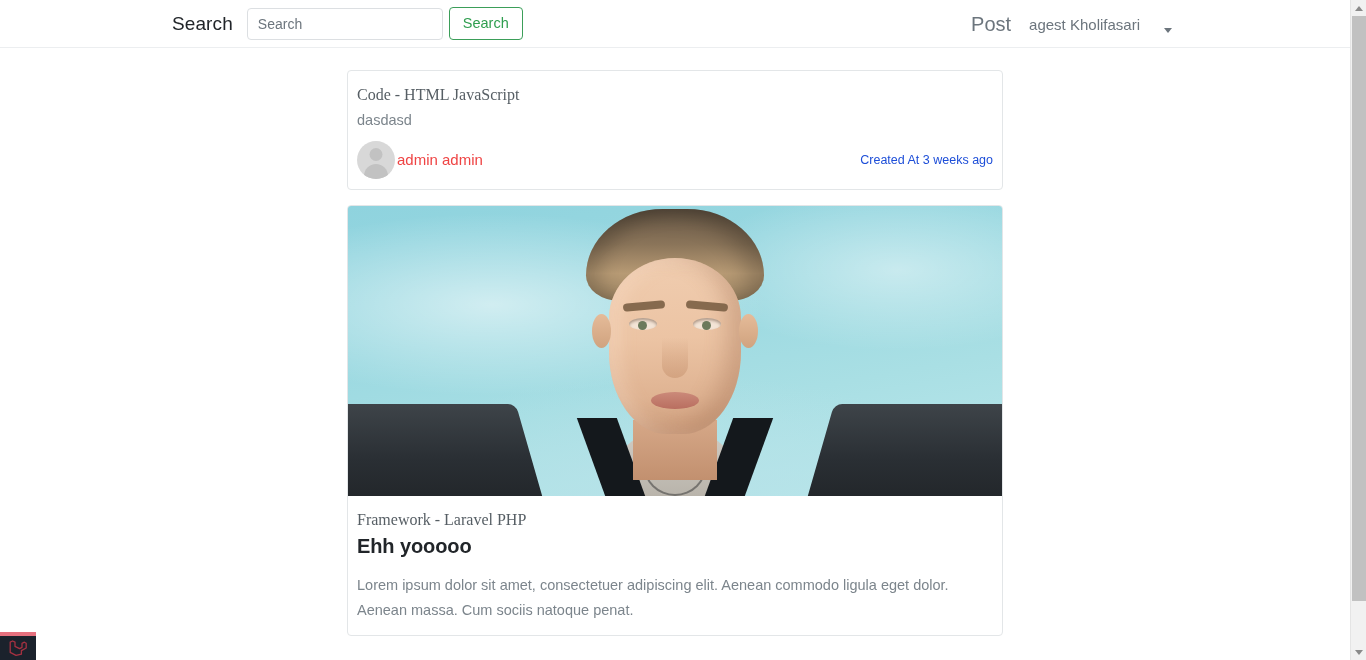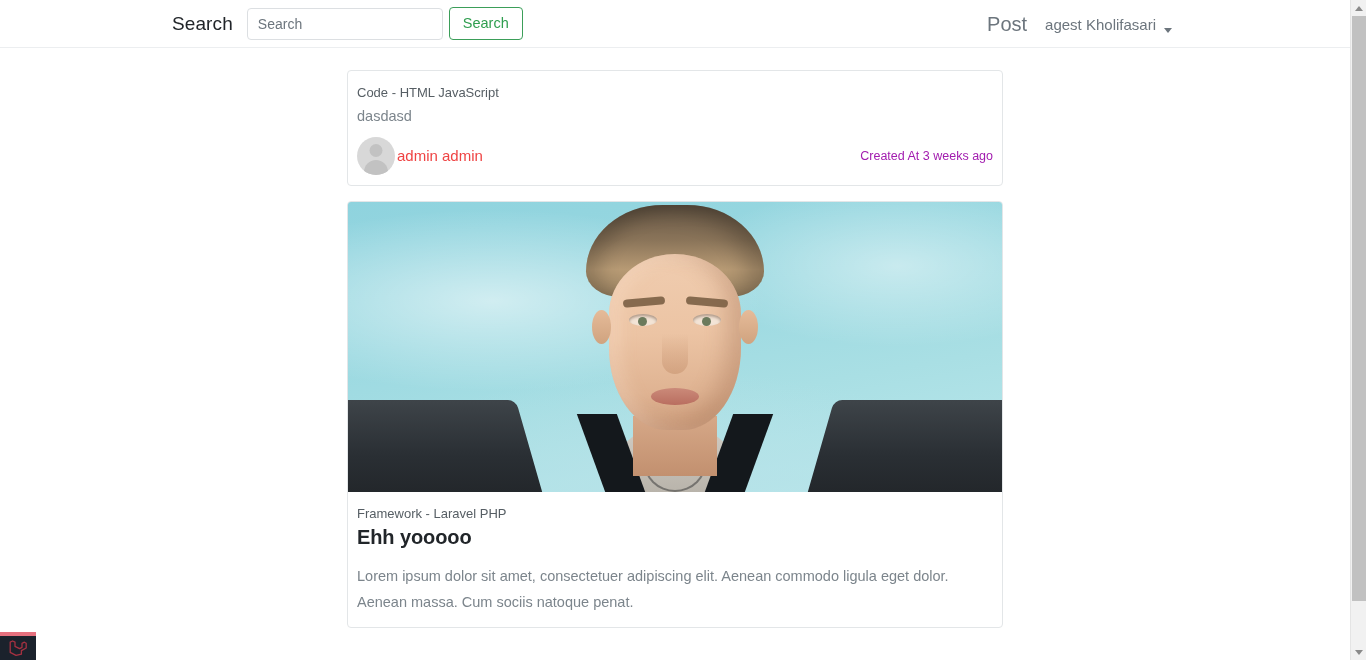--- a/index.html
+++ b/index.html
@@ -83,21 +83,21 @@
   }
   .nav-link {
     font-size: 20px;
     color: #6c757d;
     text-decoration: none;
     white-space: nowrap;
   }
   .nav-user {
     display: flex;
     align-items: flex-end;
-    gap: 8px;
+    gap: 24px;
     font-size: 15px;
     color: #6c757d;
     text-decoration: none;
     white-space: nowrap;
     cursor: pointer;
   }
   .caret {
     width: 0; height: 0;
     border-left: 4.5px solid transparent;
     border-right: 4.5px solid transparent;
@@ -122,24 +122,25 @@
   .card {
     background: #ffffff;
     border: 1px solid #e3e6e8;
     border-radius: 4px;
     margin-bottom: 15px;
     overflow: hidden;
   }
   .card-body { padding: 13px 9px 10px 9px; }
 
   .cat {
-    font-size: 13px;
+    font-size: 16px;
     color: #565e64;
     margin: 0 0 2px 0;
     line-height: 1.35;
+    font-family: Liberation Serif, serif;
   }
   .post-title {
     font-size: 20px;
     font-weight: bold;
     color: #212529;
     margin: 0 0 14px 0;
     line-height: 1.3;
     letter-spacing: -0.1px;
   }
   .excerpt {
@@ -180,21 +181,21 @@
     transform: translateX(-50%);
   }
   .author {
     font-size: 15px;
     color: #ef4444;
     margin-left: 2px;
   }
   .created {
     margin-left: auto;
     font-size: 12.5px;
-    color: #a21caf;
+    color: #1d4ed8;
   }
 
   
   .photo {
     width: 100%;
     height: 290px;
     position: relative;
     overflow: hidden;
     background:
       radial-gradient(ellipse 60% 45% at 22% 34%, rgba(255,255,255,.55), rgba(255,255,255,0) 70%),

